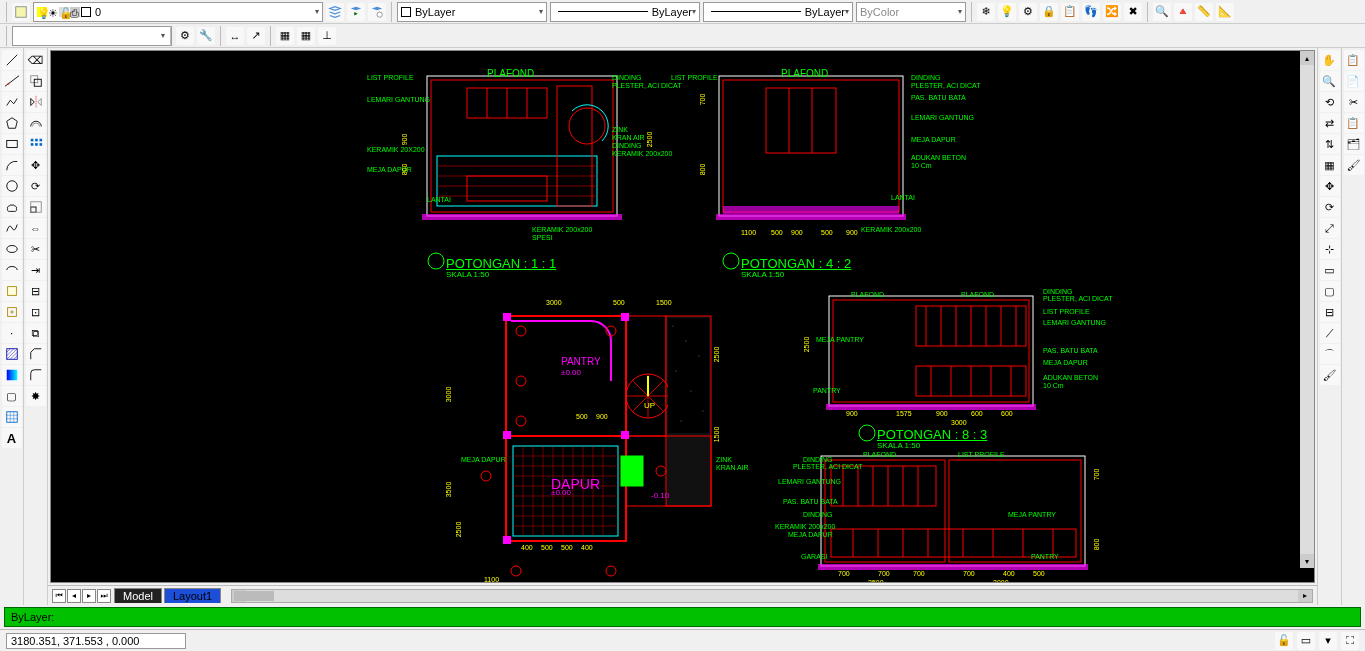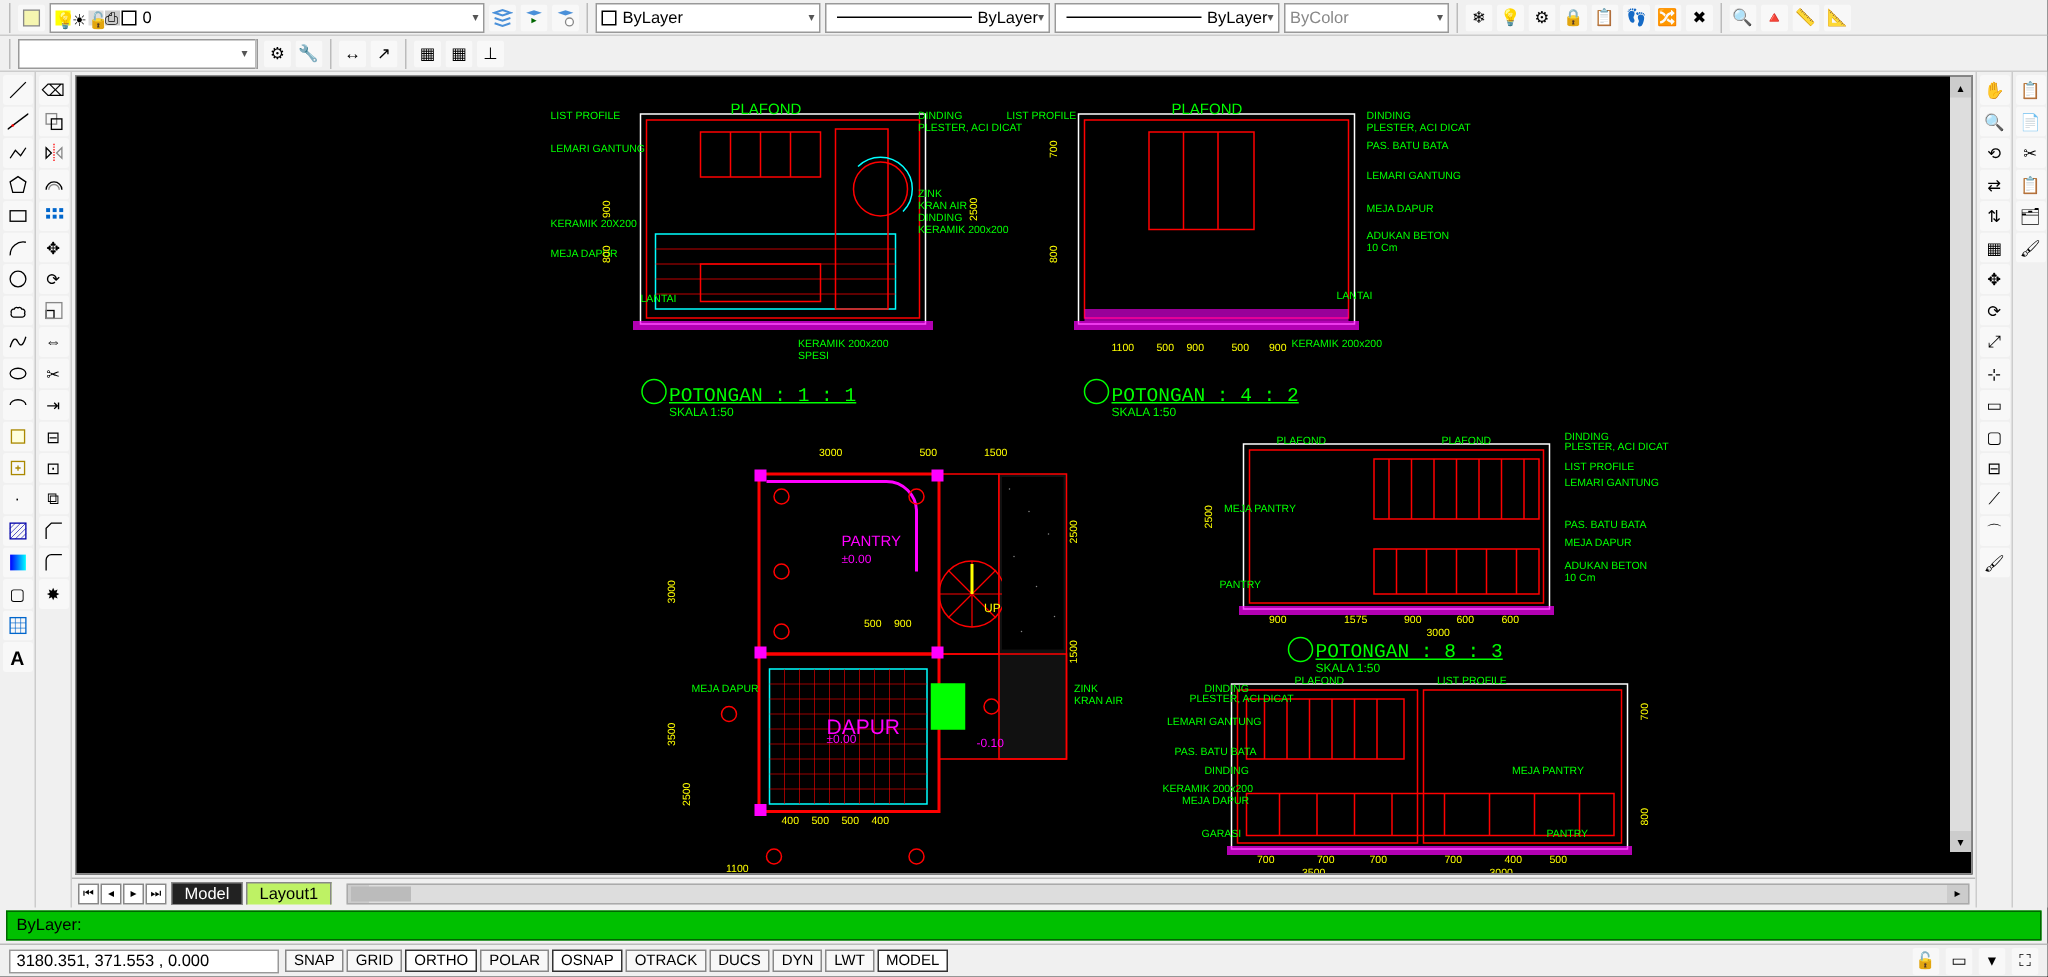--- a/index.html
+++ b/index.html
@@ -13,39 +13,39 @@
 .sw { width: 10px; height: 10px; display: inline-block; }
 .main-area { flex: 1; display: flex; background: #f0f0f0; min-height: 0; }
 .side-col { width: 24px; background: #f0f0f0; display: flex; flex-direction: column; padding-top: 2px; gap: 1px; border-right: 1px solid #ccc; }
 .side-col.right { border-right: none; border-left: 1px solid #ccc; }
 .side-col .ico { width: 20px; height: 20px; margin: 0 auto; }
 .draw-area { flex: 1; display: flex; flex-direction: column; min-width: 0; }
 .canvas-wrap { flex: 1; background: #000; position: relative; overflow: hidden; margin: 2px; border: 1px solid #888; }
 .canvas-wrap .scrollbar-v { position: absolute; right: 0; top: 0; width: 14px; height: calc(100% - 14px); background: #ddd; }
 .tabbar { height: 20px; display: flex; align-items: center; background: #f0f0f0; border-top: 1px solid #bbb; padding: 0 4px; gap: 0; }
 .tabbar .nav { width: 14px; height: 14px; border: 1px solid #888; background: #fff; display: inline-flex; align-items: center; justify-content: center; font-size: 8px; margin-right: 1px; }
-.tab { border: 1px solid #888; background: #bef264; padding: 1px 8px; font-size: 11px; margin-left: 2px; border-bottom: none; cursor: pointer; }
+.tab { border: 1px solid #888; background: #1d4ed8; padding: 1px 8px; font-size: 11px; margin-left: 2px; border-bottom: none; cursor: pointer; }
 .tab.active { background: #222; color: #fff; }
 .srollbar-h { flex: 1; height: 14px; background: #ddd; margin-left: 10px; border: 1px solid #aaa; position: relative; }
 .srollbar-h .thumb { position: absolute; left: 2px; top: 1px; width: 40px; height: 10px; background: #bbb; }
 .srollbar-h .ar { position: absolute; top: 0; width: 14px; height: 12px; background: #ccc; display: flex; align-items: center; justify-content: center; font-size: 8px; }
 .cmdline { height: 20px; background: #00c000; border: 1px solid #060; display: flex; align-items: center; padding: 0 6px; color: #000; font-size: 13px; font-family: 'Courier New', monospace; margin: 2px 4px; }
 .status { height: 22px; background: #f0f0f0; border-top: 1px solid #bbb; display: flex; align-items: center; padding: 0 6px; gap: 4px; font-size: 11px; }
 .status .coords { width: 180px; border: 1px solid #999; padding: 1px 4px; background: #fff; }
 .status .toggle { border: 1px solid #888; padding: 1px 5px; background: #f8f8f8; cursor: pointer; font-size: 10px; }
 .status .toggle.on { border: 1px solid #333; background: #fff; }
 
 .dlabel { position: absolute; font-family: Arial; font-size: 10px; white-space: nowrap; }
 .green { color: #0f0; }
 .yellow { color: #ff0; }
 .magenta { color: #f0f; }
 .frame { position: absolute; border: 1px solid #f00; }
 .textinput { border: 1px solid #999; height: 20px; background: #fff; padding: 0 4px; }
 svg.micon { width: 14px; height: 14px; }
-.title-und { text-decoration: underline; font-family: Liberation Mono, monospace; }
+.title-und { text-decoration: underline; }
 </style>
 </head>
 <body>
 
 <div class="toolbar-row">
   <span class="vr"></span>
   <span class="ico">
       <svg class="micon" viewBox="0 0 16 16">
         <rect x="2" y="2" width="12" height="12" fill="#f5f5b0" stroke="#888"></rect>
       </svg>
@@ -541,21 +541,21 @@
               <circle cx="240" cy="90" r="0.5"></circle>
               <circle cx="252" cy="110" r="0.5"></circle>
               <circle cx="230" cy="120" r="0.5"></circle>
             </g>
         </svg>
         <span class="dlabel magenta" style="left:110px;top:55px;font-size:10px">PANTRY</span>
         <span class="dlabel magenta" style="left:110px;top:67px;font-size:8px">±0.00</span>
         <span class="dlabel magenta" style="left:100px;top:175px;font-size:14px">DAPUR</span>
         <span class="dlabel magenta" style="left:100px;top:187px;font-size:8px">±0.00</span>
         <span class="dlabel magenta" style="left:200px;top:190px;font-size:8px">-0.10</span>
-        <span class="dlabel" style="left:205px;top:100px;font-size:8px;color:#ff0">UP</span>
+        <span class="dlabel" style="left:193px;top:100px;font-size:8px;color:#ff0">UP</span>
         <span class="dlabel green" style="left:10px;top:155px;font-size:7px">MEJA DAPUR</span>
         <span class="dlabel green" style="left:265px;top:155px;font-size:7px">ZINK</span>
         <span class="dlabel green" style="left:265px;top:163px;font-size:7px">KRAN AIR</span>
 
         <span class="dlabel yellow" style="left:95px;top:-2px;font-size:7px">3000</span>
         <span class="dlabel yellow" style="left:162px;top:-2px;font-size:7px">500</span>
         <span class="dlabel yellow" style="left:205px;top:-2px;font-size:7px">1500</span>
         <span class="dlabel yellow" style="left:-10px;top:90px;font-size:7px;transform:rotate(-90deg)">3000</span>
         <span class="dlabel yellow" style="left:-10px;top:185px;font-size:7px;transform:rotate(-90deg)">3500</span>
         <span class="dlabel yellow" style="left:0px;top:225px;font-size:7px;transform:rotate(-90deg)">2500</span>
@@ -619,30 +619,18 @@
     <span class="ico">🖌</span>
   </div>
 </div>
 
 <div class="cmdline">
   <span>ByLayer:</span>
 </div>
 
 <div class="status">
   <span class="coords">3180.351,  371.553 , 0.000</span>
-  <span id="status-toggles" style="display:flex;gap:2px">
-      <span class="toggle">SNAP</span>
-      <span class="toggle">GRID</span>
-      <span class="toggle on">ORTHO</span>
-      <span class="toggle">POLAR</span>
-      <span class="toggle on">OSNAP</span>
-      <span class="toggle">OTRACK</span>
-      <span class="toggle">DUCS</span>
-      <span class="toggle">DYN</span>
-      <span class="toggle">LWT</span>
-      <span class="toggle on">MODEL</span>
-    </span>
   <span style="flex:1"></span>
   <span class="ico">🔓</span>
   <span class="ico">▭</span>
   <span class="ico">▾</span>
   <span class="ico">⛶</span>
 </div>
 
 </body></html>

